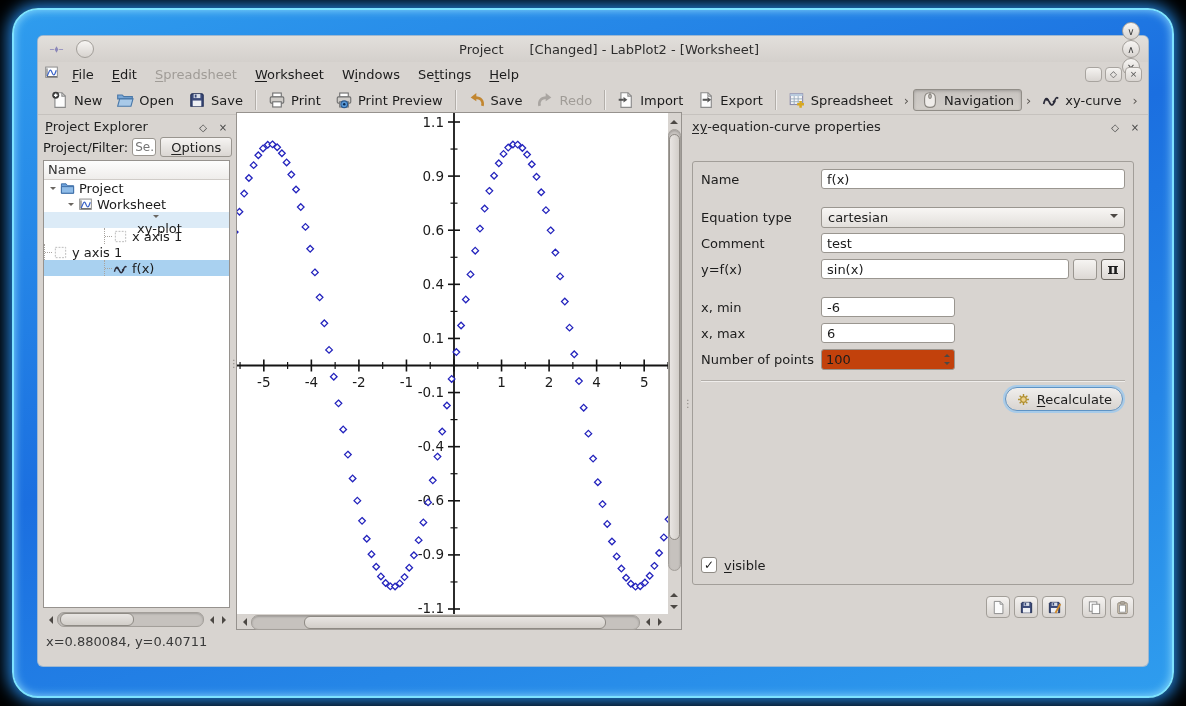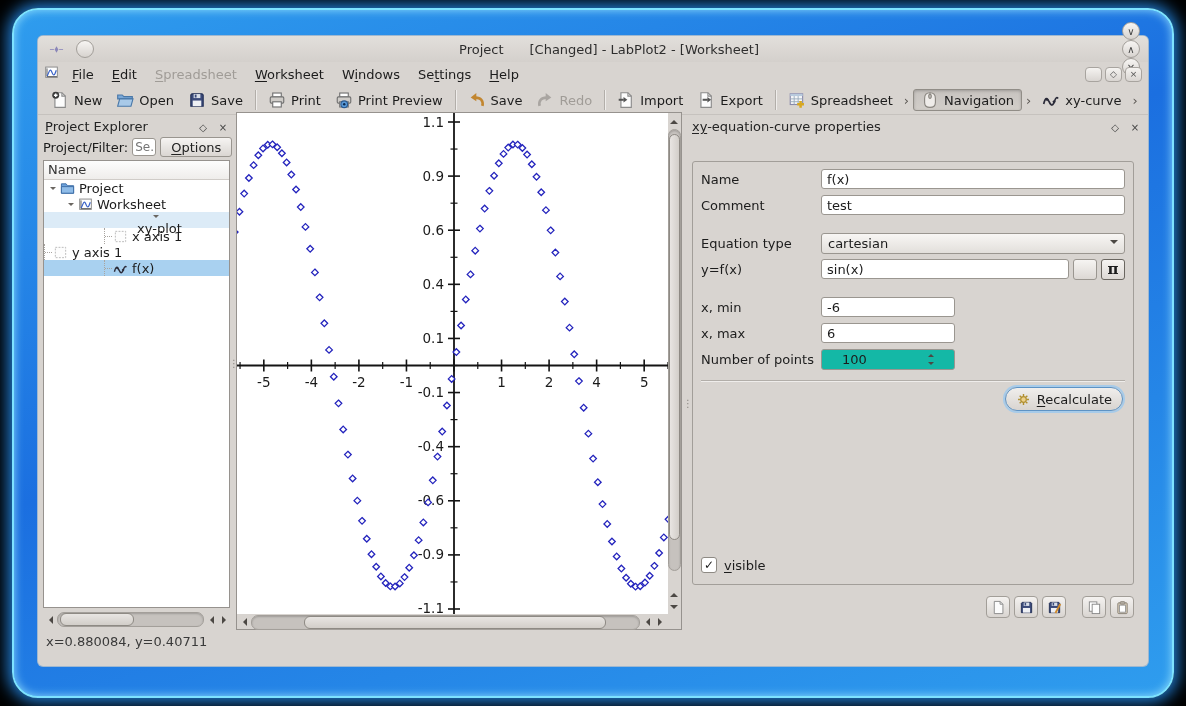--- a/index.html
+++ b/index.html
@@ -121,22 +121,22 @@
   .w-med{width:134px;}
   .combo{flex:1;height:21px;border:1px solid #9a9690;border-radius:3px;
          background:linear-gradient(#f8f6f4,#e2dfdb);display:flex;align-items:center;
          padding:0 6px;box-sizing:border-box;}
   .combo .tri-d{margin-left:auto;}
   .sq-btn{width:24px;height:21px;border:1px solid #9a9690;border-radius:3px;
           background:linear-gradient(#f6f4f2,#dcd8d4);margin-left:4px;display:flex;
           align-items:center;justify-content:center;box-sizing:border-box;}
   .pi-btn{font-size:15px;font-weight:bold;font-family:"DejaVu Serif","Liberation Serif",serif;
           border-color:#6a6660;}
-  .spin{width:134px;height:21px;border:1px solid #9a9690;border-radius:3px;background:#14b8a6;
-        display:flex;align-items:center;padding:0 20px;box-sizing:border-box;}
+  .spin{width:134px;height:21px;border:1px solid #9a9690;border-radius:3px;background:#c2410c;
+        display:flex;align-items:center;padding:0 4px;box-sizing:border-box;}
   .spin-arrows{margin-left:auto;display:flex;flex-direction:column;gap:1px;}
   .spin-arrows .tri{border-width:3.5px;}
   .hsep{height:1px;background:#b2aea9;box-shadow:0 1px 0 #efedeb;margin:10px 8px 0 8px;}
   .recalc-row{display:flex;justify-content:flex-end;margin:6px 10px 0 0;}
   .recalc{height:22px;display:flex;align-items:center;gap:6px;padding:0 10px;
           background:linear-gradient(#f0eeec,#d8d4d0);border:1px solid #5e93c4;border-radius:12px;
           box-shadow:0 0 0 2px #a7cbe9;}
   .spacer{flex:1;}
   .visible-row{display:flex;align-items:center;gap:7px;margin:0 8px 10px 8px;height:18px;}
   .checkbox{width:16px;height:16px;background:#fff;border:1px solid #8e8a84;border-radius:3px;
@@ -661,30 +661,30 @@
         <span class="dock-btn">◇</span>
         <span class="dock-btn">×</span>
       </span>
     </div>
 
     <div class="groupbox">
       <div class="prow" style="margin-top:6px">
         <span class="plabel">Name</span>
         <input class="tinput w-full" value="f(x)" style="">
       </div>
-      <div class="prow">
-        <span class="plabel">Comment</span>
-        <input class="tinput w-full" value="test" style="">
-      </div>
       <div class="prow" style="margin-top:16px">
         <span class="plabel">Equation type</span>
         <span class="combo">
           <span>cartesian</span>
           <span class="tri tri-d"></span>
         </span>
+      </div>
+      <div class="prow">
+        <span class="plabel">Comment</span>
+        <input class="tinput w-full" value="test" style="">
       </div>
       <div class="prow">
         <span class="plabel">y=f(x)</span>
         <input class="tinput w-full" value="sin(x)" style="">
         <span class="sq-btn"></span>
         <span class="sq-btn pi-btn">π</span>
       </div>
       <div class="prow" style="margin-top:16px">
         <span class="plabel">x, min</span>
         <input class="tinput w-med" value="-6" style="">

